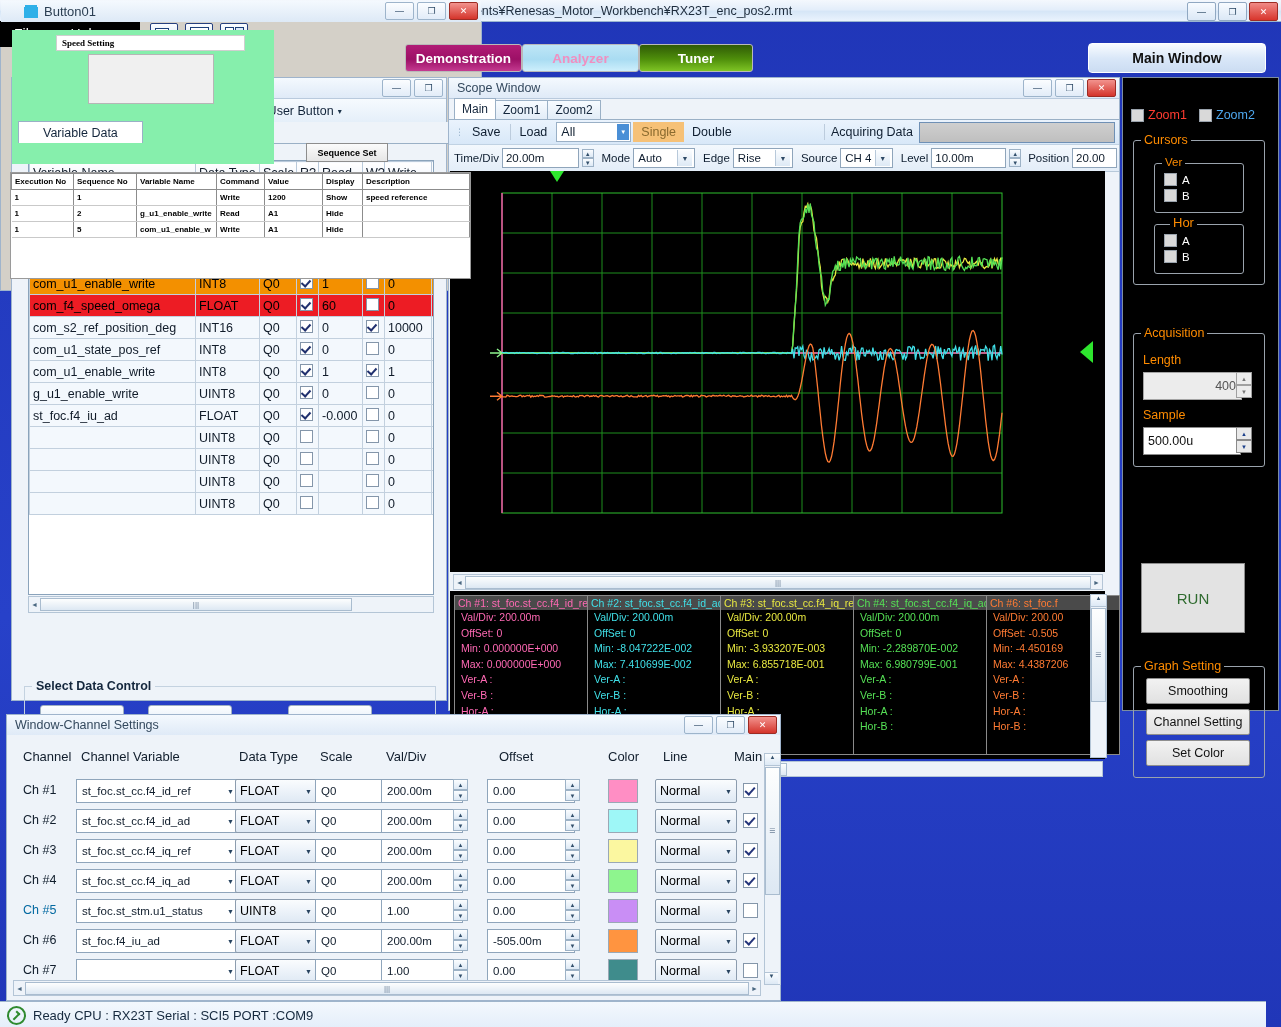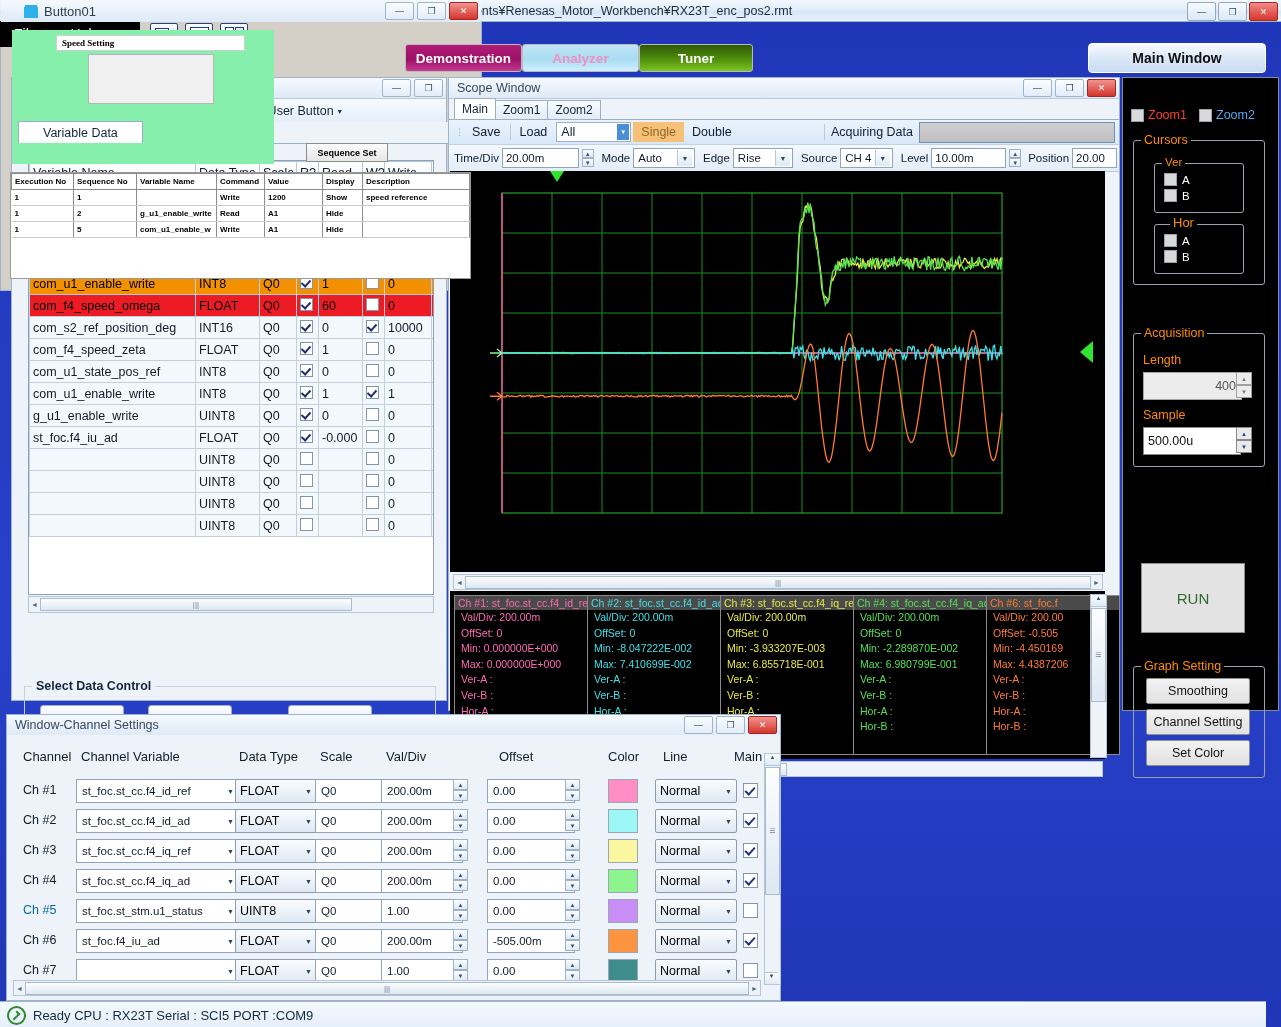--- a/index.html
+++ b/index.html
@@ -340,30 +340,20 @@
             <td></td>
           </tr>
           <tr class="">
             <td>com_s2_ref_position_deg</td>
             <td>INT16</td>
             <td>Q0</td>
             <td><span class="ck on"></span></td>
             <td>0</td>
             <td><span class="ck on"></span></td>
             <td>10000</td>
-            <td></td>
-          </tr>
-          <tr class="">
-            <td>com_f4_speed_zeta</td>
-            <td>FLOAT</td>
-            <td>Q0</td>
-            <td><span class="ck on"></span></td>
-            <td>1</td>
-            <td><span class="ck"></span></td>
-            <td>0</td>
             <td></td>
           </tr>
           <tr class="">
             <td>com_u1_state_pos_ref</td>
             <td>INT8</td>
             <td>Q0</td>
             <td><span class="ck on"></span></td>
             <td>0</td>
             <td><span class="ck"></span></td>
             <td>0</td>

